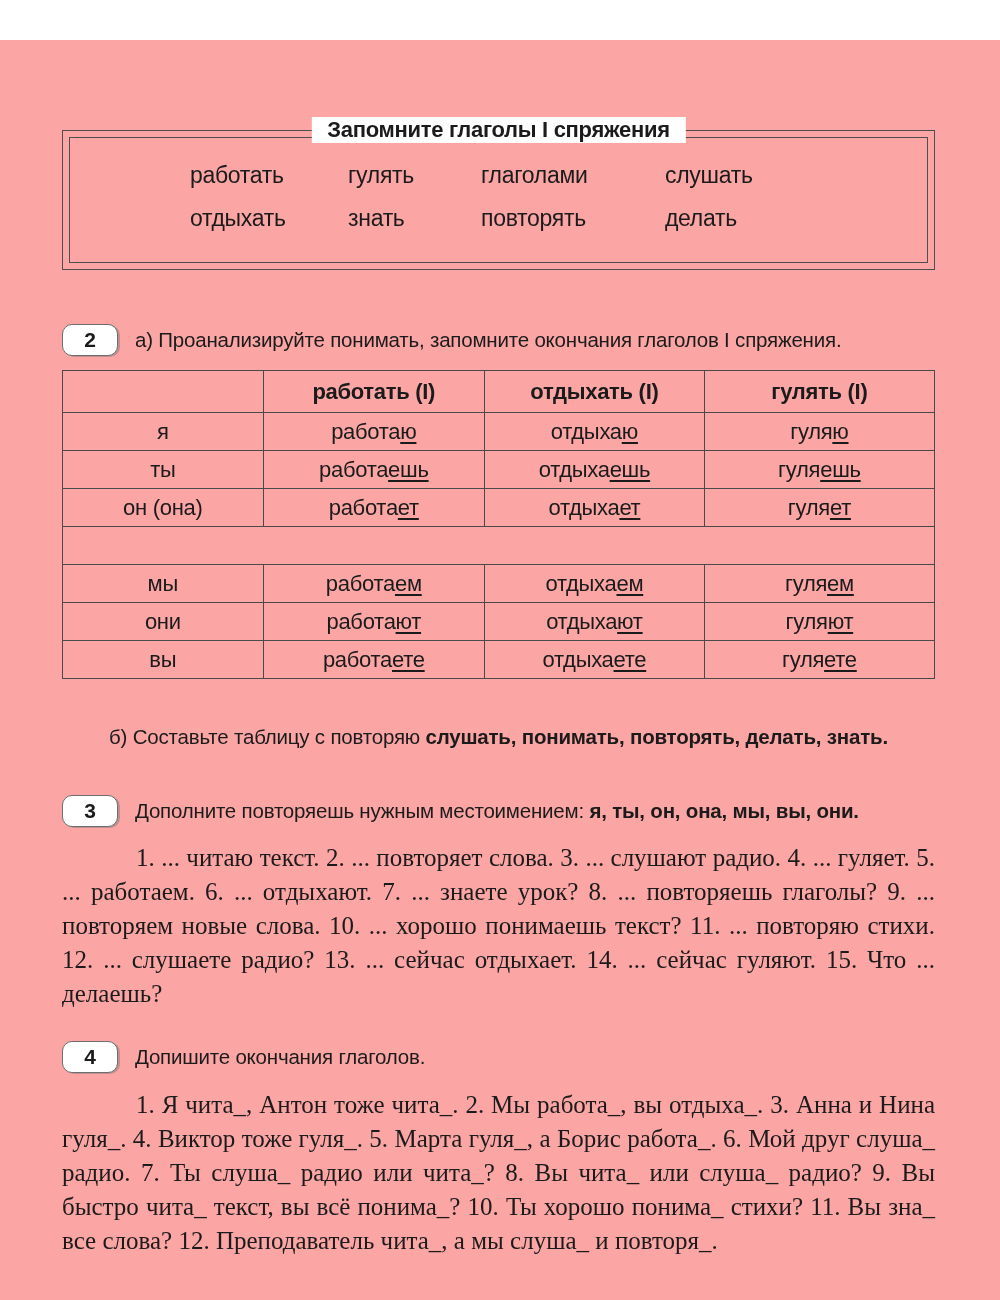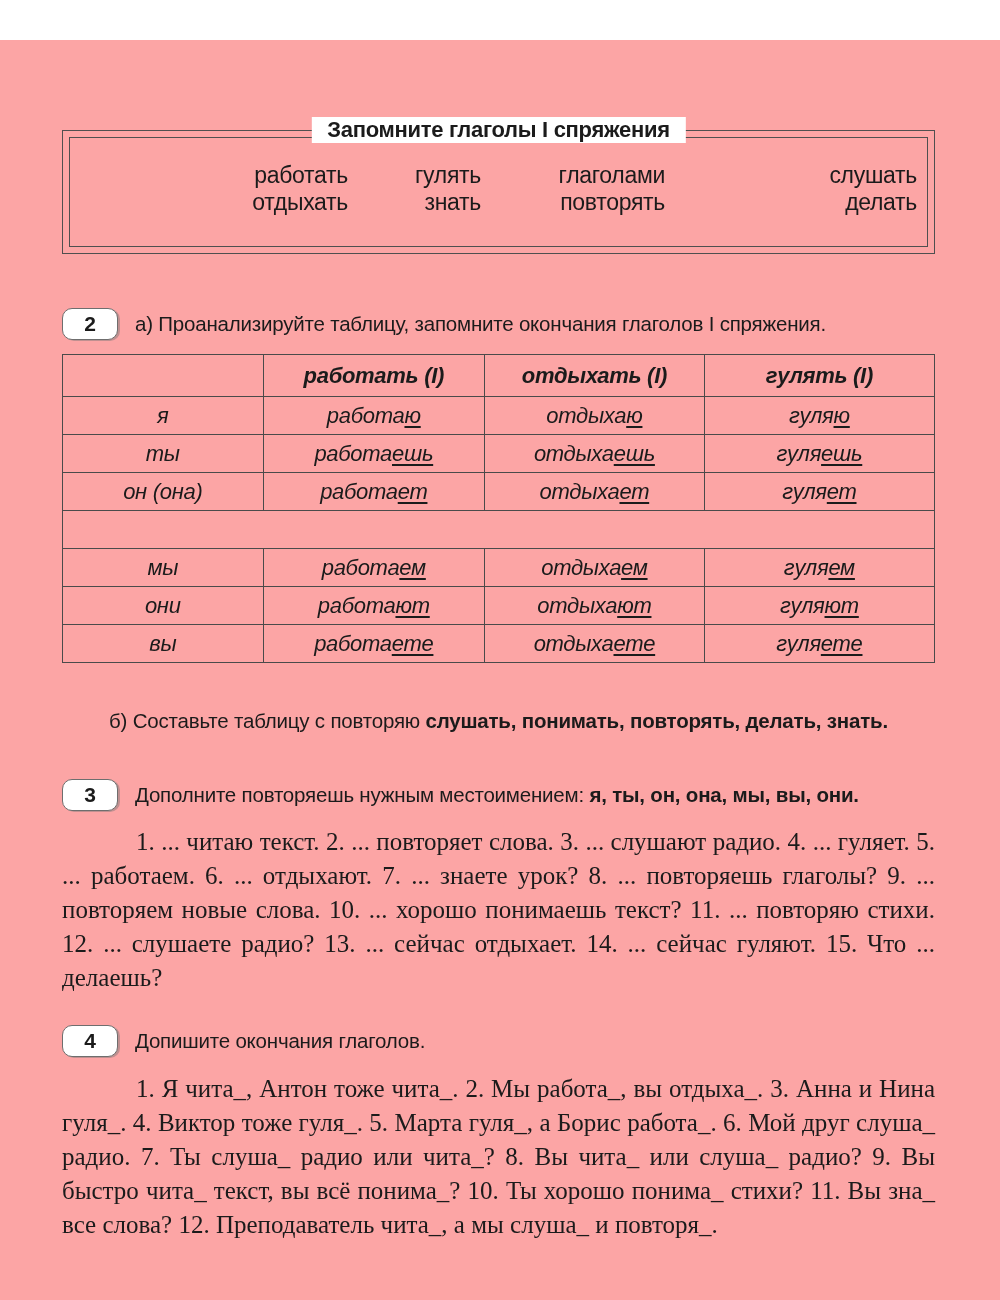--- a/index.html
+++ b/index.html
@@ -36,23 +36,23 @@
     padding: 0 16px;
     font-weight: bold;
     font-size: 22px;
     letter-spacing: -0.3px;
     white-space: nowrap;
     line-height: 26px;
   }
   .memo-grid {
     display: grid;
     grid-template-columns: 158px 133px 184px auto;
+    row-gap: 16px;
     font-size: 23px;
     letter-spacing: -0.3px;
-    text-align: right;
   }
 
   
   .ex-header {
     display: flex;
     align-items: center;
     gap: 17px;
   }
   .ex2-header { margin-top: 54px; }
   .ex3-header { margin-top: 46px; }
@@ -87,21 +87,20 @@
   }
   table.conj col.c0 { width: 23%; }
   table.conj col.c1 { width: 25.4%; }
   table.conj col.c2 { width: 25.2%; }
   table.conj col.c3 { width: 26.4%; }
   table.conj th, table.conj td {
     border: 1.5px solid #4a4a4a;
     font-size: 22px;
     letter-spacing: -0.3px;
     padding: 0;
-    font-style: italic;
   }
   table.conj th { height: 41px; font-weight: bold; text-align: center; }
   table.conj td { height: 37px; }
   td.pron { text-align: center; }
   td.form { text-align: center; padding-left: 52px; }
   td.gap { height: 25px; }
   .end {
     text-decoration: underline;
     text-underline-offset: 3px;
     text-decoration-thickness: 1.5px;
@@ -153,21 +152,21 @@
           <span>отдыхать</span>
           <span>знать</span>
           <span>повторять</span>
           <span>делать</span>
         </div>
       </div>
     </div>
 
     <div class="ex-header ex2-header">
       <div class="badge">2</div>
-      <div class="ex-instruction">а) Проанализируйте таблицу, запомните окончания глаголов I спряжения.</div>
+      <div class="ex-instruction">а) Проанализируйте понимать, запомните окончания глаголов I спряжения.</div>
     </div>
 
     <table class="conj">
       <colgroup>
           <col class="c0">
           <col class="c1">
           <col class="c2">
           <col class="c3">
         </colgroup>
       <tbody>

